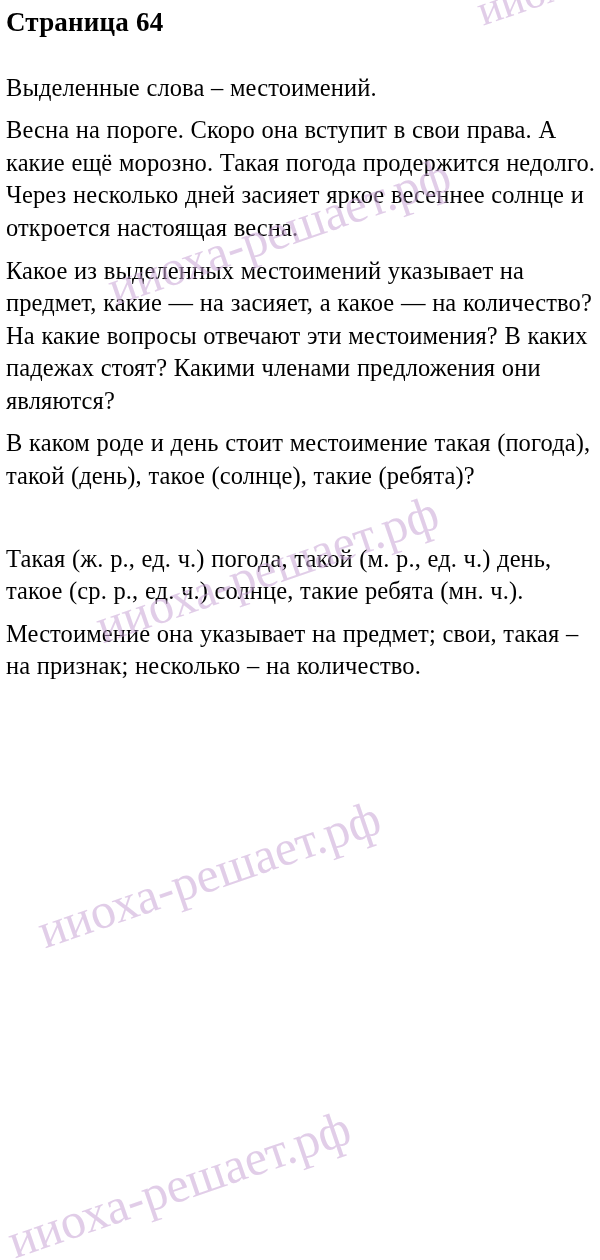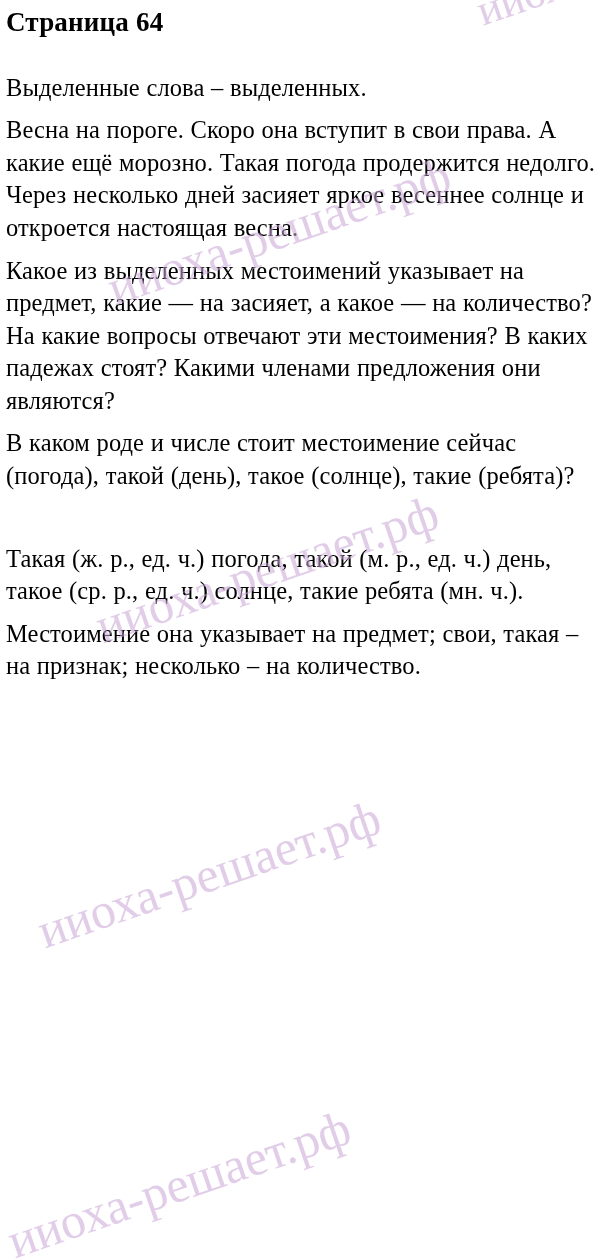--- a/index.html
+++ b/index.html
@@ -82,24 +82,24 @@
 </head>
 <body>
 
 <div class="page">
 
   <h1 class="page-title">Страница 64</h1>
 
   <div class="spacer-top"></div>
 
   <div class="block">
-    <p class="para">Выделенные слова – выделенных.</p>
+    <p class="para">Выделенные слова – местоимений.</p>
     <p class="para">Весна на пороге. Скоро она вступит в свои права. А какие ещё морозно. Такая погода продержится недолго. Через несколько дней засияет яркое весеннее солнце и откроется настоящая весна.</p>
     <p class="para">Какое из выделенных местоимений указывает на предмет, какие — на засияет, а какое — на количество? На какие вопросы отвечают эти местоимения? В каких падежах стоят? Какими членами предложения они являются?</p>
-    <p class="para">В каком роде и числе стоит местоимение сейчас (погода), такой (день), такое (солнце), такие (ребята)?</p>
+    <p class="para">В каком роде и день стоит местоимение такая (погода), такой (день), такое (солнце), такие (ребята)?</p>
   </div>
 
   <div class="gap-large"></div>
 
   <div class="block">
     <p class="para">Такая (ж. р., ед. ч.) погода, такой (м. р., ед. ч.) день, такое (ср. р., ед. ч.) солнце, такие ребята (мн. ч.).</p>
     <p class="para">Местоимение она указывает на предмет; свои, такая – на признак; несколько – на количество.</p>
   </div>
 
 </div>

